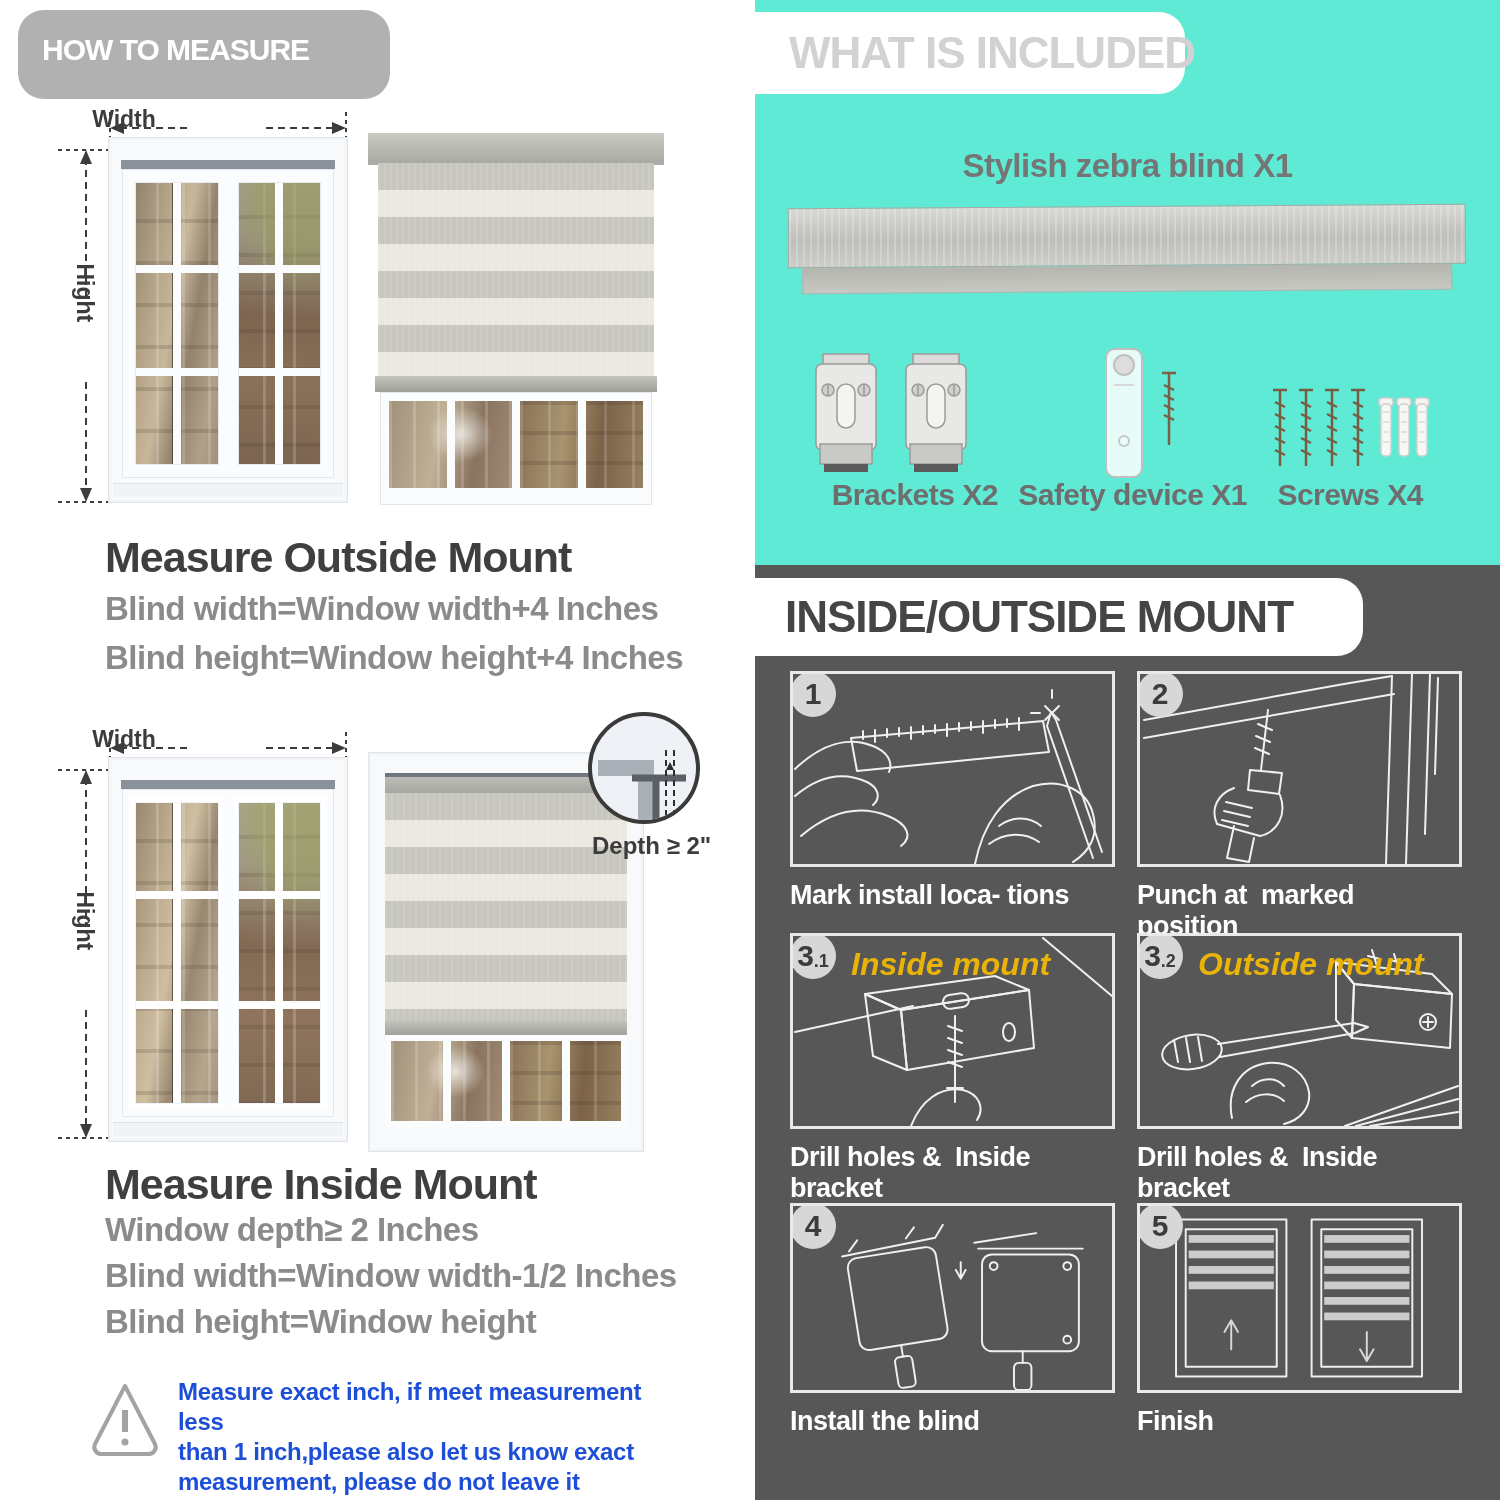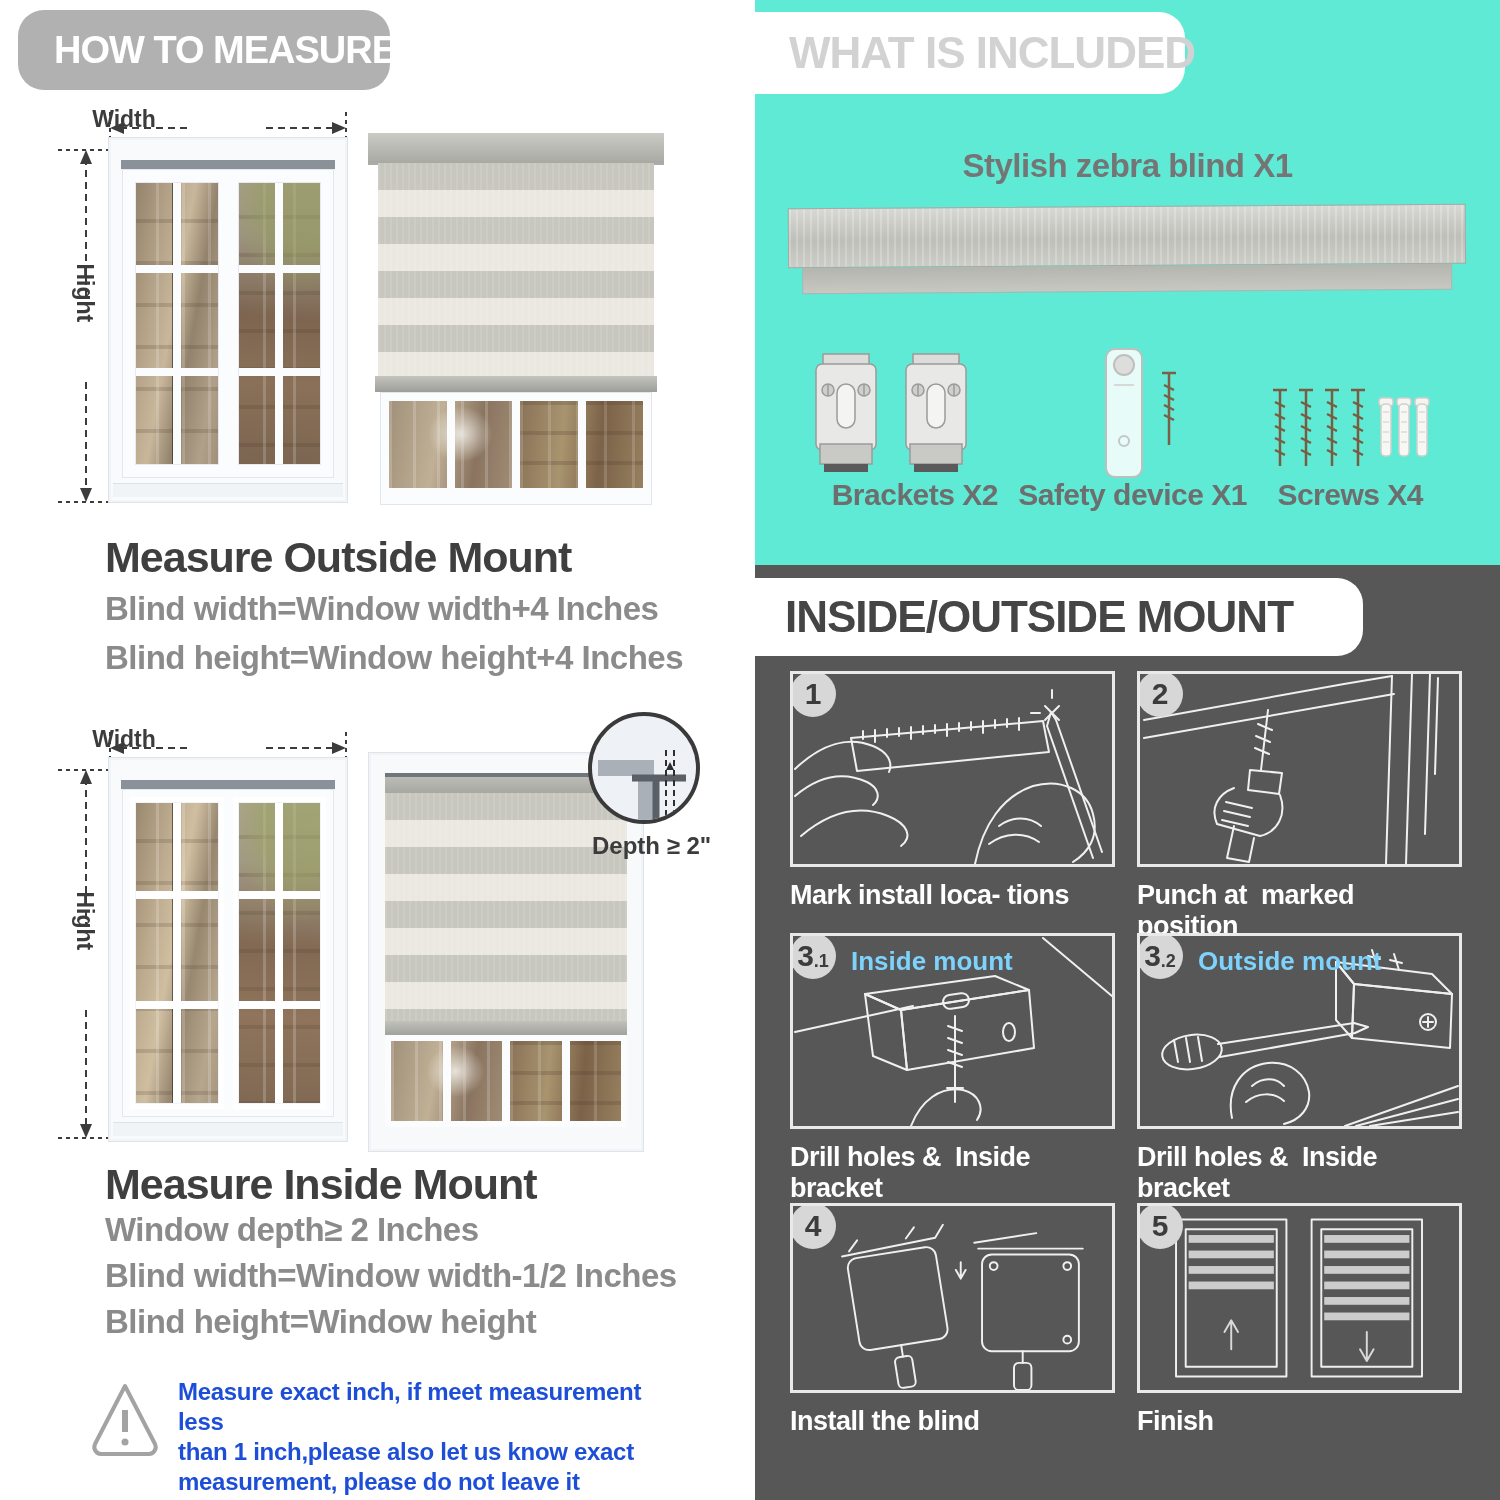--- a/index.html
+++ b/index.html
@@ -4,22 +4,22 @@
 <style>
   html,body{margin:0;padding:0;background:#ffffff;}
   *{box-sizing:border-box;}
   body{font-family:"Liberation Sans", sans-serif;}
   #stage{position:relative;width:1500px;height:1500px;background:#ffffff;overflow:hidden;}
 
   
   .abs{position:absolute;}
 
   
-  .hdr-left{left:18px;top:10px;width:372px;height:80px;background:#b1b1b1;border-radius:26px;
-            color:#ffffff;font-size:38px;font-weight:bold;line-height:80px;padding-left:36px;
+  .hdr-left{left:18px;top:10px;width:372px;height:89px;background:#b1b1b1;border-radius:26px;
+            color:#ffffff;font-size:30px;font-weight:bold;line-height:80px;padding-left:24px;
             letter-spacing:-1px;white-space:nowrap;}
 
   .sec-title{color:#3f3f3f;font-size:43px;font-weight:bold;letter-spacing:-1px;white-space:nowrap;}
   .sec-line{color:#8b8b8b;font-size:33px;font-weight:bold;letter-spacing:-0.5px;white-space:nowrap;}
 
   
   .window{background:#f8fafc;border:1px solid #dfe4ea;box-shadow:0 0 0 2px #f2f5f8 inset;}
   .win-strip{position:absolute;left:12px;right:12px;top:22px;height:9px;background:#8b9199;}
   .casements{position:absolute;left:13px;right:13px;top:31px;bottom:24px;background:#fbfcfd;
              display:flex;gap:9px;padding:8px;box-shadow:0 0 0 1px #e3e8ee inset;}
@@ -108,21 +108,21 @@
   .hdr-mount{position:absolute;left:0;top:13px;width:608px;height:78px;background:#ffffff;
              border-radius:0 26px 26px 0;color:#454545;font-size:44px;font-weight:bold;
              line-height:78px;padding-left:30px;letter-spacing:-1px;white-space:nowrap;}
   .step-cell{position:absolute;width:325px;}
   .panel{position:relative;width:325px;height:196px;border:3px solid #e9e9e9;background:#575757;overflow:hidden;}
   .panel svg{display:block;width:100%;height:100%;}
   .badge{position:absolute;left:-3px;top:-3px;width:46px;height:46px;border-radius:50%;
          background:#d7d7d7;color:#3c3c3c;display:flex;align-items:center;justify-content:center;
          font-weight:bold;font-size:30px;line-height:1;}
   .badge .sub{font-size:18px;margin-top:10px;}
-  .panel-label{position:absolute;left:58px;top:10px;color:#7dd3fc;font-size:26px;font-weight:bold;}
+  .panel-label{position:absolute;left:58px;top:10px;color:#eab308;font-size:32px;font-weight:bold;font-style:italic;}
   .caption{margin-top:13px;color:#ffffff;font-size:27px;font-weight:bold;letter-spacing:-0.5px;
            white-space:pre-wrap;}
 
   .lineart{stroke:#f0f0f0;stroke-width:2;fill:none;stroke-linecap:round;stroke-linejoin:round;}
 </style>
 </head>
 <body>
 
 <div id="stage">
 

